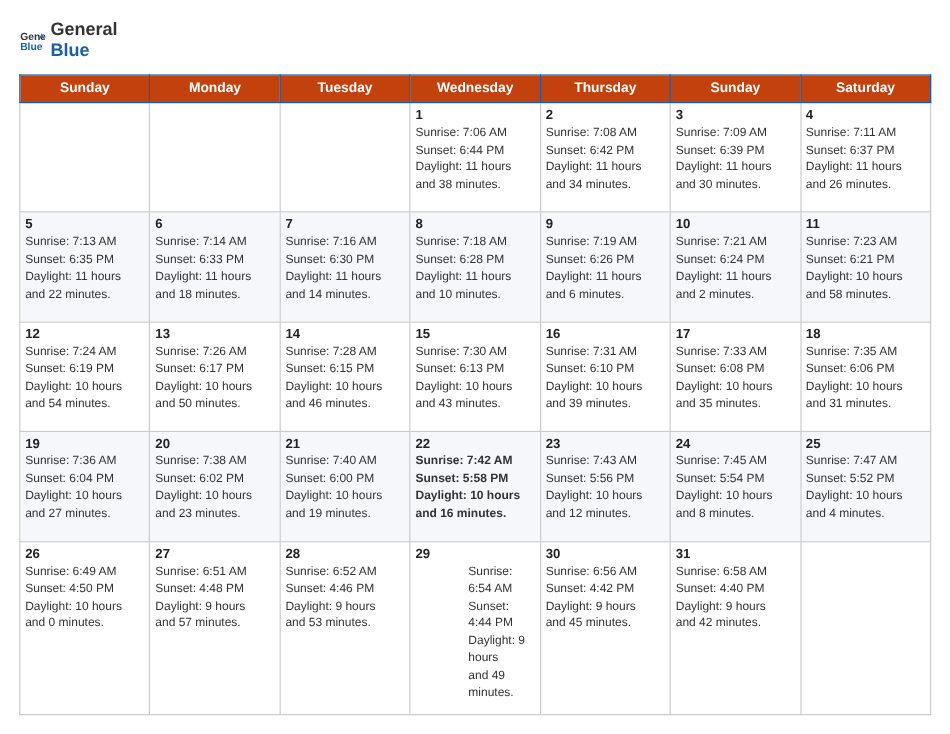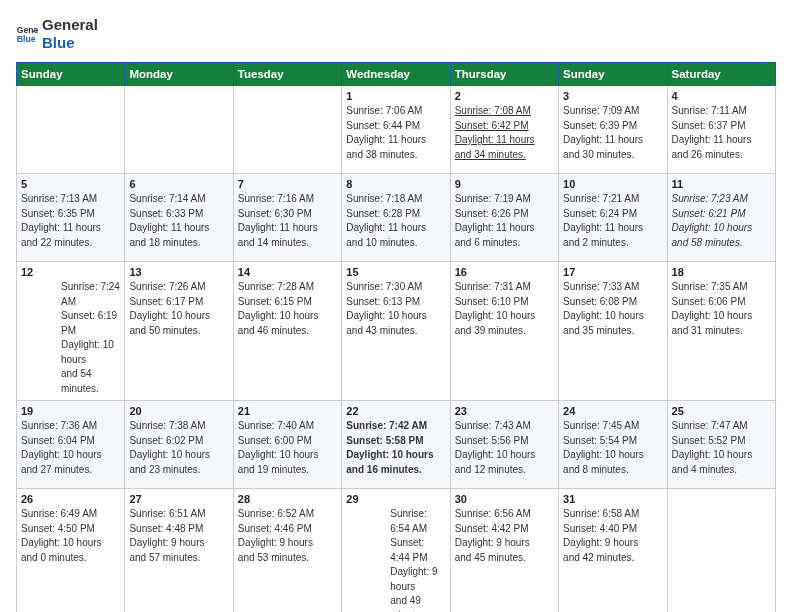--- a/index.html
+++ b/index.html
@@ -59,26 +59,26 @@
       margin-top: 2px;
     }
     .calendar {
       flex: 1;
       border: 1px solid #ccc;
       border-collapse: collapse;
       width: 100%;
       table-layout: fixed;
     }
     .calendar thead tr th {
-      background-color: #15803d;
+      background-color: #c2410c;
       color: #fff;
       font-size: 11.5px;
       font-weight: bold;
       padding: 5px 4px;
-      text-align: left;
+      text-align: center;
       border: 1px solid #1a5fa8;
     }
     .calendar tbody tr td {
       vertical-align: top;
       border: 1px solid #ccc;
       padding: 4px 4px;
       font-size: 8.5px;
       color: #333;
       height: 88px;
       background: #fff;
@@ -139,21 +139,21 @@
           <td class="empty"></td>
           <td>
             <span class="day-number">1</span>
             <div class="day-info" style="white-space: pre-line;">Sunrise: 7:06 AM
 Sunset: 6:44 PM
 Daylight: 11 hours
 and 38 minutes.</div>
           </td>
           <td>
             <span class="day-number">2</span>
-            <div class="day-info" style="white-space: pre-line; text-decoration: underline;">Sunrise: 7:08 AM
+            <div class="day-info" style="white-space: pre-line;">Sunrise: 7:08 AM
 Sunset: 6:42 PM
 Daylight: 11 hours
 and 34 minutes.</div>
           </td>
           <td>
             <span class="day-number">3</span>
             <div class="day-info" style="white-space: pre-line;">Sunrise: 7:09 AM
 Sunset: 6:39 PM
 Daylight: 11 hours
 and 30 minutes.</div>
@@ -204,30 +204,30 @@
           </td>
           <td>
             <span class="day-number">10</span>
             <div class="day-info" style="white-space: pre-line;">Sunrise: 7:21 AM
 Sunset: 6:24 PM
 Daylight: 11 hours
 and 2 minutes.</div>
           </td>
           <td>
             <span class="day-number">11</span>
-            <div class="day-info" style="white-space: pre-line; font-style: italic;">Sunrise: 7:23 AM
+            <div class="day-info" style="white-space: pre-line;">Sunrise: 7:23 AM
 Sunset: 6:21 PM
 Daylight: 10 hours
 and 58 minutes.</div>
           </td>
         </tr>
         <tr>
           <td>
             <span class="day-number">12</span>
-            <div class="day-info" style="white-space: pre-line; margin-left: 40px;">Sunrise: 7:24 AM
+            <div class="day-info" style="white-space: pre-line;">Sunrise: 7:24 AM
 Sunset: 6:19 PM
 Daylight: 10 hours
 and 54 minutes.</div>
           </td>
           <td>
             <span class="day-number">13</span>
             <div class="day-info" style="white-space: pre-line;">Sunrise: 7:26 AM
 Sunset: 6:17 PM
 Daylight: 10 hours
 and 50 minutes.</div>

